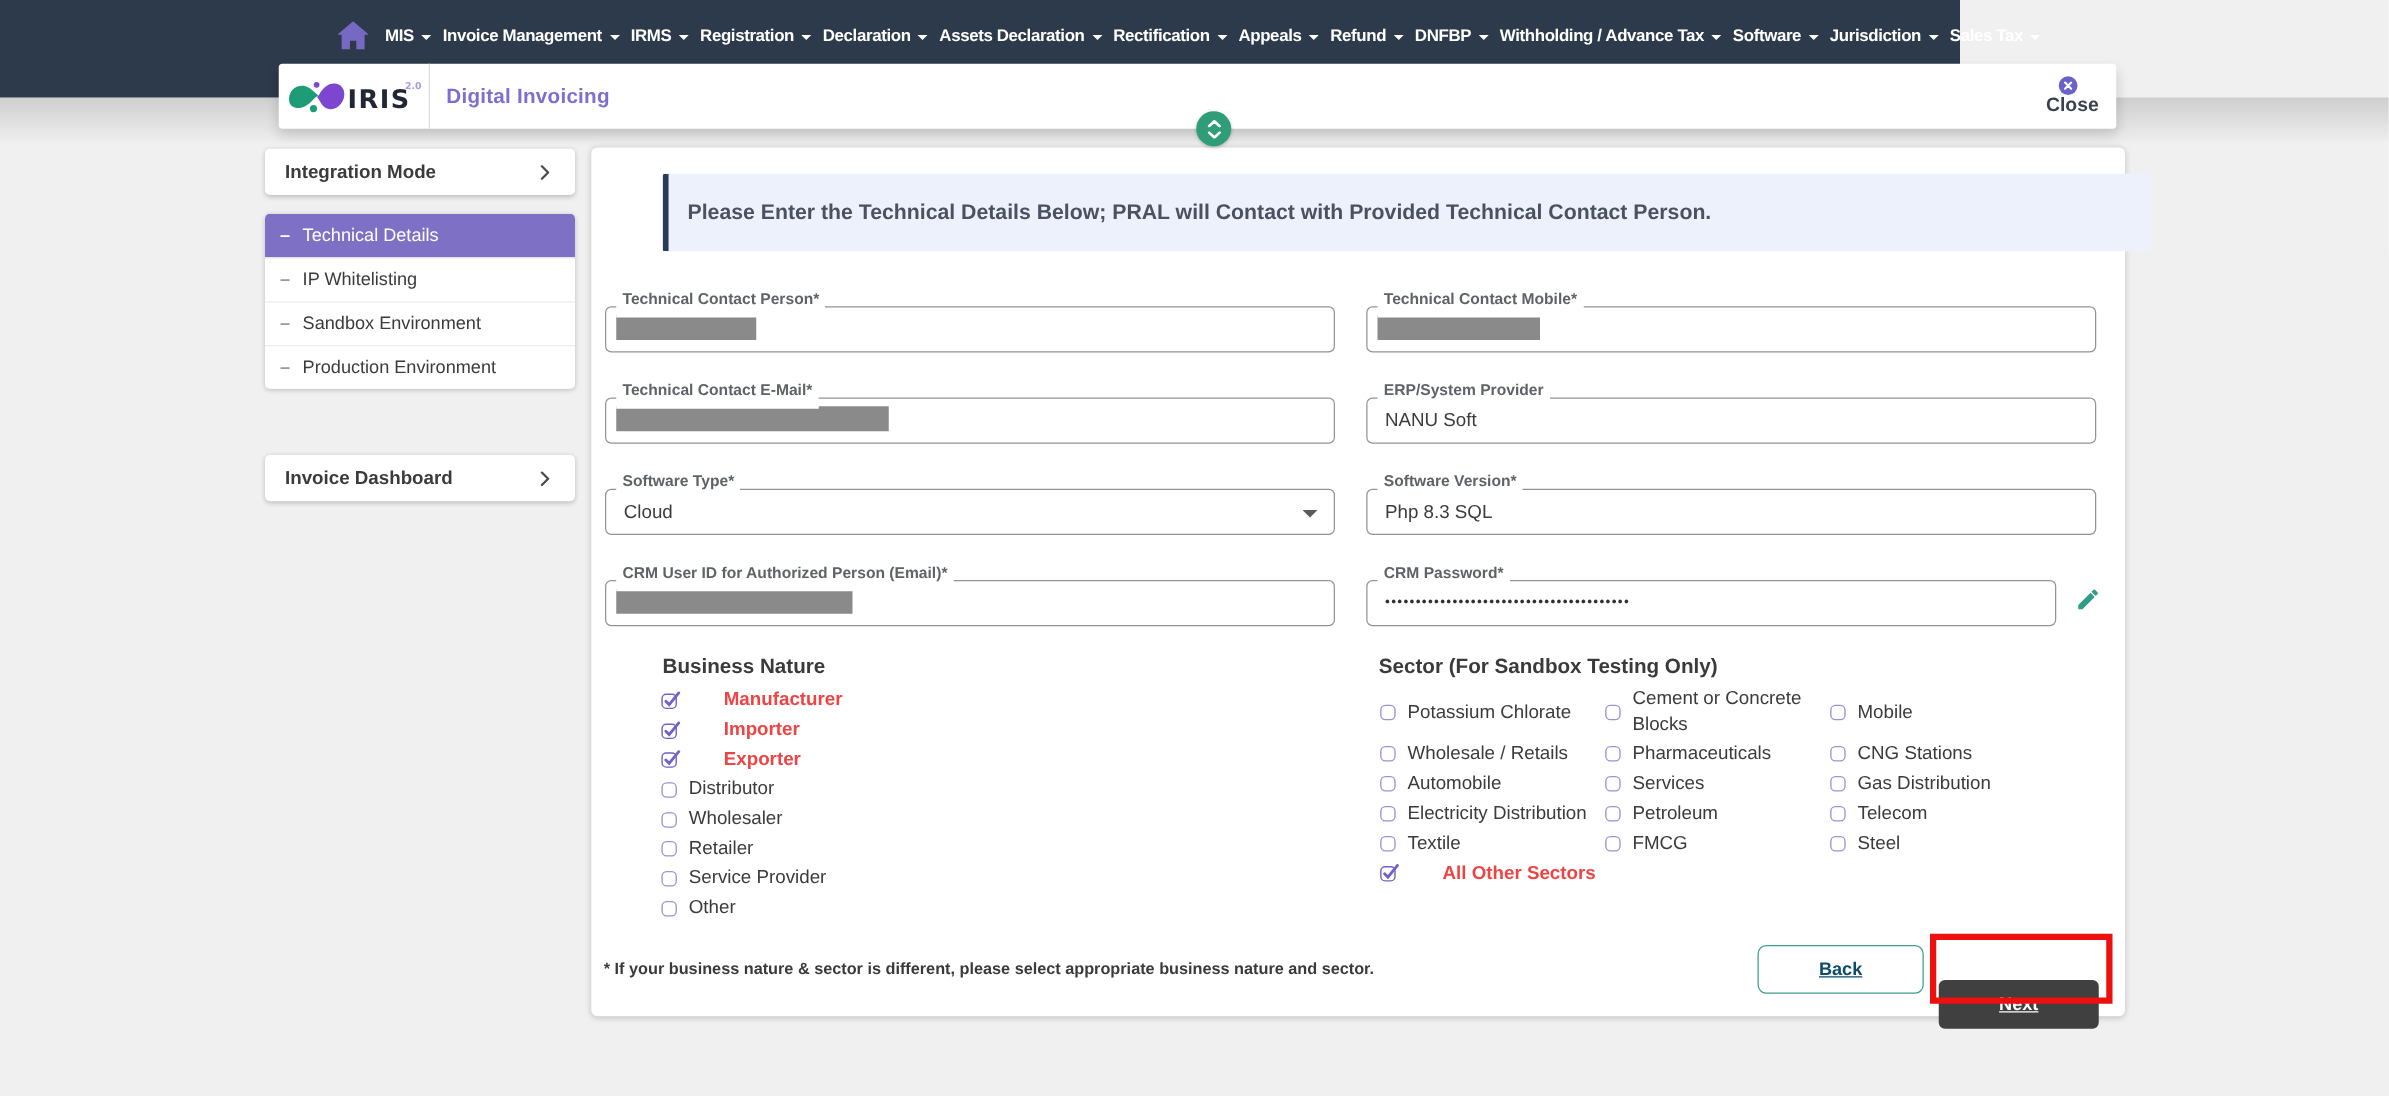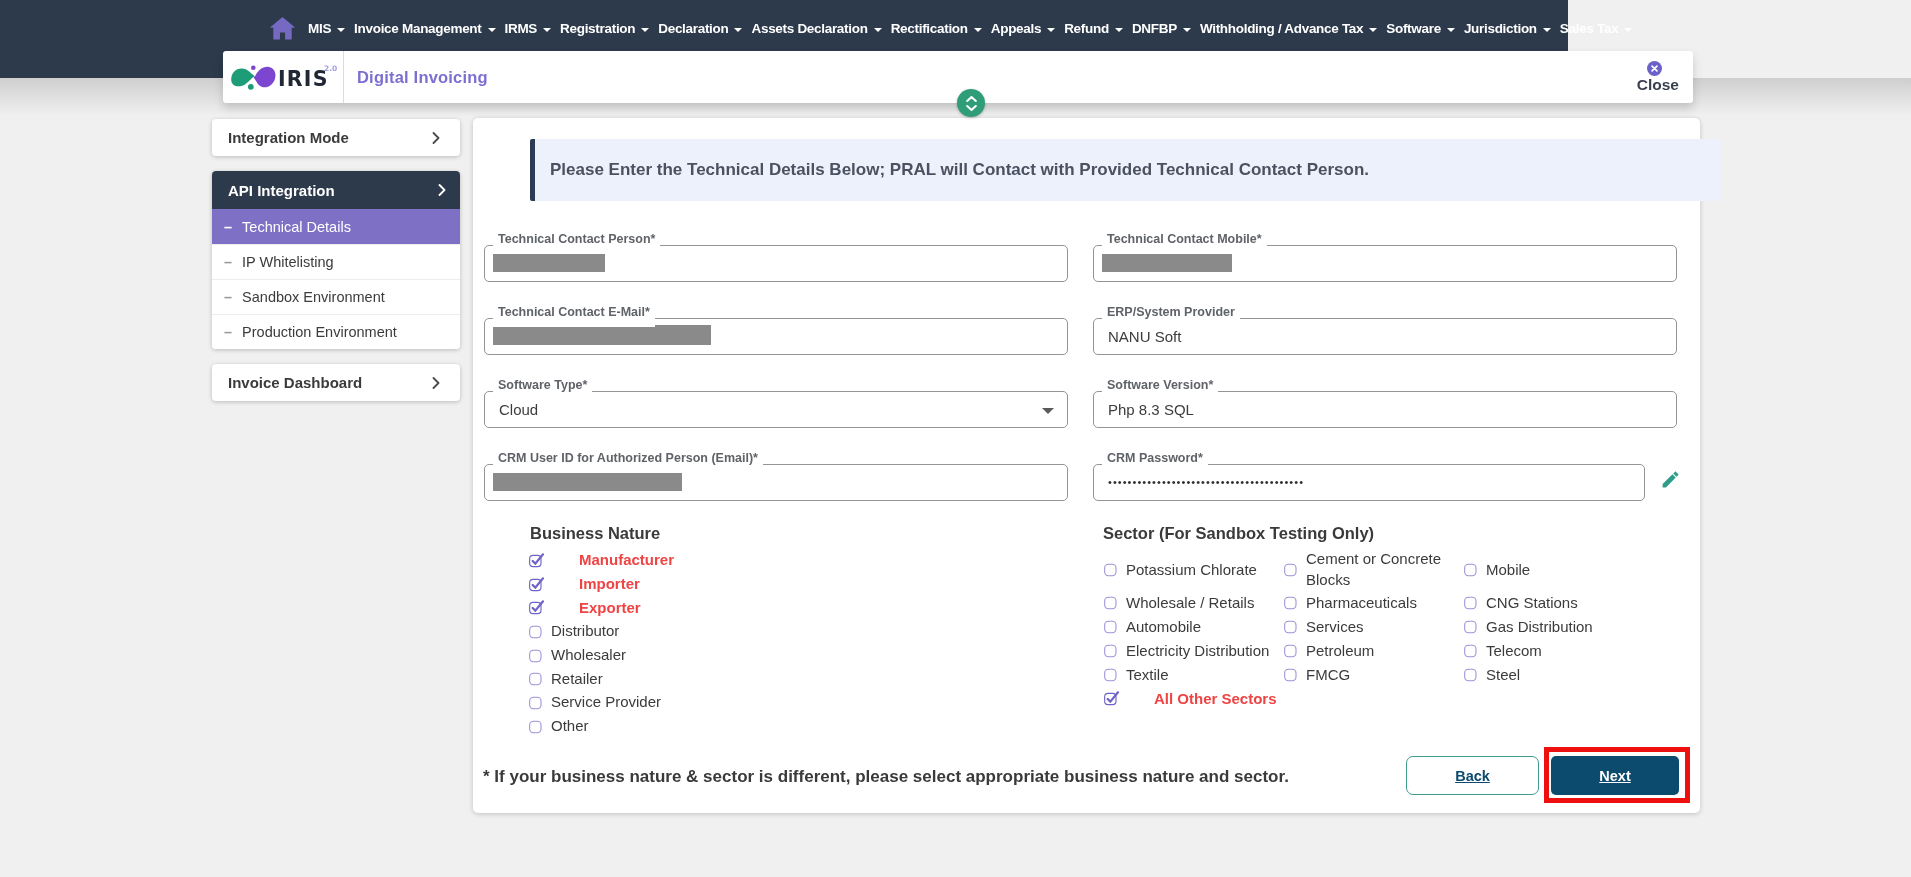--- a/index.html
+++ b/index.html
@@ -94,25 +94,25 @@
   .opt .olabel { font-size:15px; color:#3b3b3b; line-height:21px; }
   .opt.checked .olabel { color:#ef4444; font-weight:700;margin-left:28px; }
 
   
   .sec-grid { position:absolute; left:630px; top:430px; width:560px; display:grid;
     grid-template-columns:180px 180px 200px; align-items:center; }
   .sec-grid .opt { min-height:24px; align-items:center; }
   .sec-grid .opt .cb { align-self:center; }
 
   
-  .note { position:absolute; left:10px; top:649px; font-size:17px; font-weight:700; color:#3a3a3a; }
+  .note { position:absolute; left:10px; top:649px; font-size:13px; font-weight:700; color:#3a3a3a; }
   .btn-back { position:absolute; left:933px; top:638px; width:133px; height:39px; background:#fff;
     border:1px solid #3e9d8c; border-radius:7px; color:#0c4a6e; font-size:14.5px; font-weight:700;
     display:flex; align-items:center; justify-content:center; cursor:pointer;text-decoration:underline; }
-  .btn-next { position:absolute; left:1078px; top:638px; width:128px; height:39px; background:#0c4a6e;
+  .btn-next { position:absolute; left:1078px; top:666px; width:128px; height:39px; background:#404040;
     border:none; border-radius:5px; color:#ffffff; font-size:14.5px; font-weight:700;
     display:flex; align-items:center; justify-content:center; cursor:pointer;text-decoration:underline; }
   .red-annot { position:absolute; left:1071px; top:629px; width:146px; height:56px;
     border:5px solid #ee0f0f; z-index:5; pointer-events:none; }
 </style>
 </head>
 <body>
 
 <div class="navbar-shadow"></div>
 
@@ -215,26 +215,20 @@
 <div class="side-card" id="card-integration">
   <div class="side-simple">
     <span class="lbl">Integration Mode</span>
     <svg class="chev" viewBox="0 0 8 12">
         <path d="M1.5 1 L6.5 6 L1.5 11" stroke="#4a4a4a" stroke-width="1.8" fill="none" stroke-linecap="round" stroke-linejoin="round"></path>
       </svg>
   </div>
 </div>
 
 <div class="side-card" id="card-api">
-  <div class="api-header">
-    <span class="lbl">API Integration</span>
-    <svg class="chev" viewBox="0 0 8 12">
-        <path d="M1.5 1 L6.5 6 L1.5 11" stroke="#ffffff" stroke-width="1.8" fill="none" stroke-linecap="round" stroke-linejoin="round"></path>
-      </svg>
-  </div>
   <div class="sub-item active">
     <span class="dash">–</span>
     <span>Technical Details</span>
   </div>
   <div class="sub-item">
     <span class="dash">–</span>
     <span>IP Whitelisting</span>
   </div>
   <div class="sub-item">
     <span class="dash">–</span>

